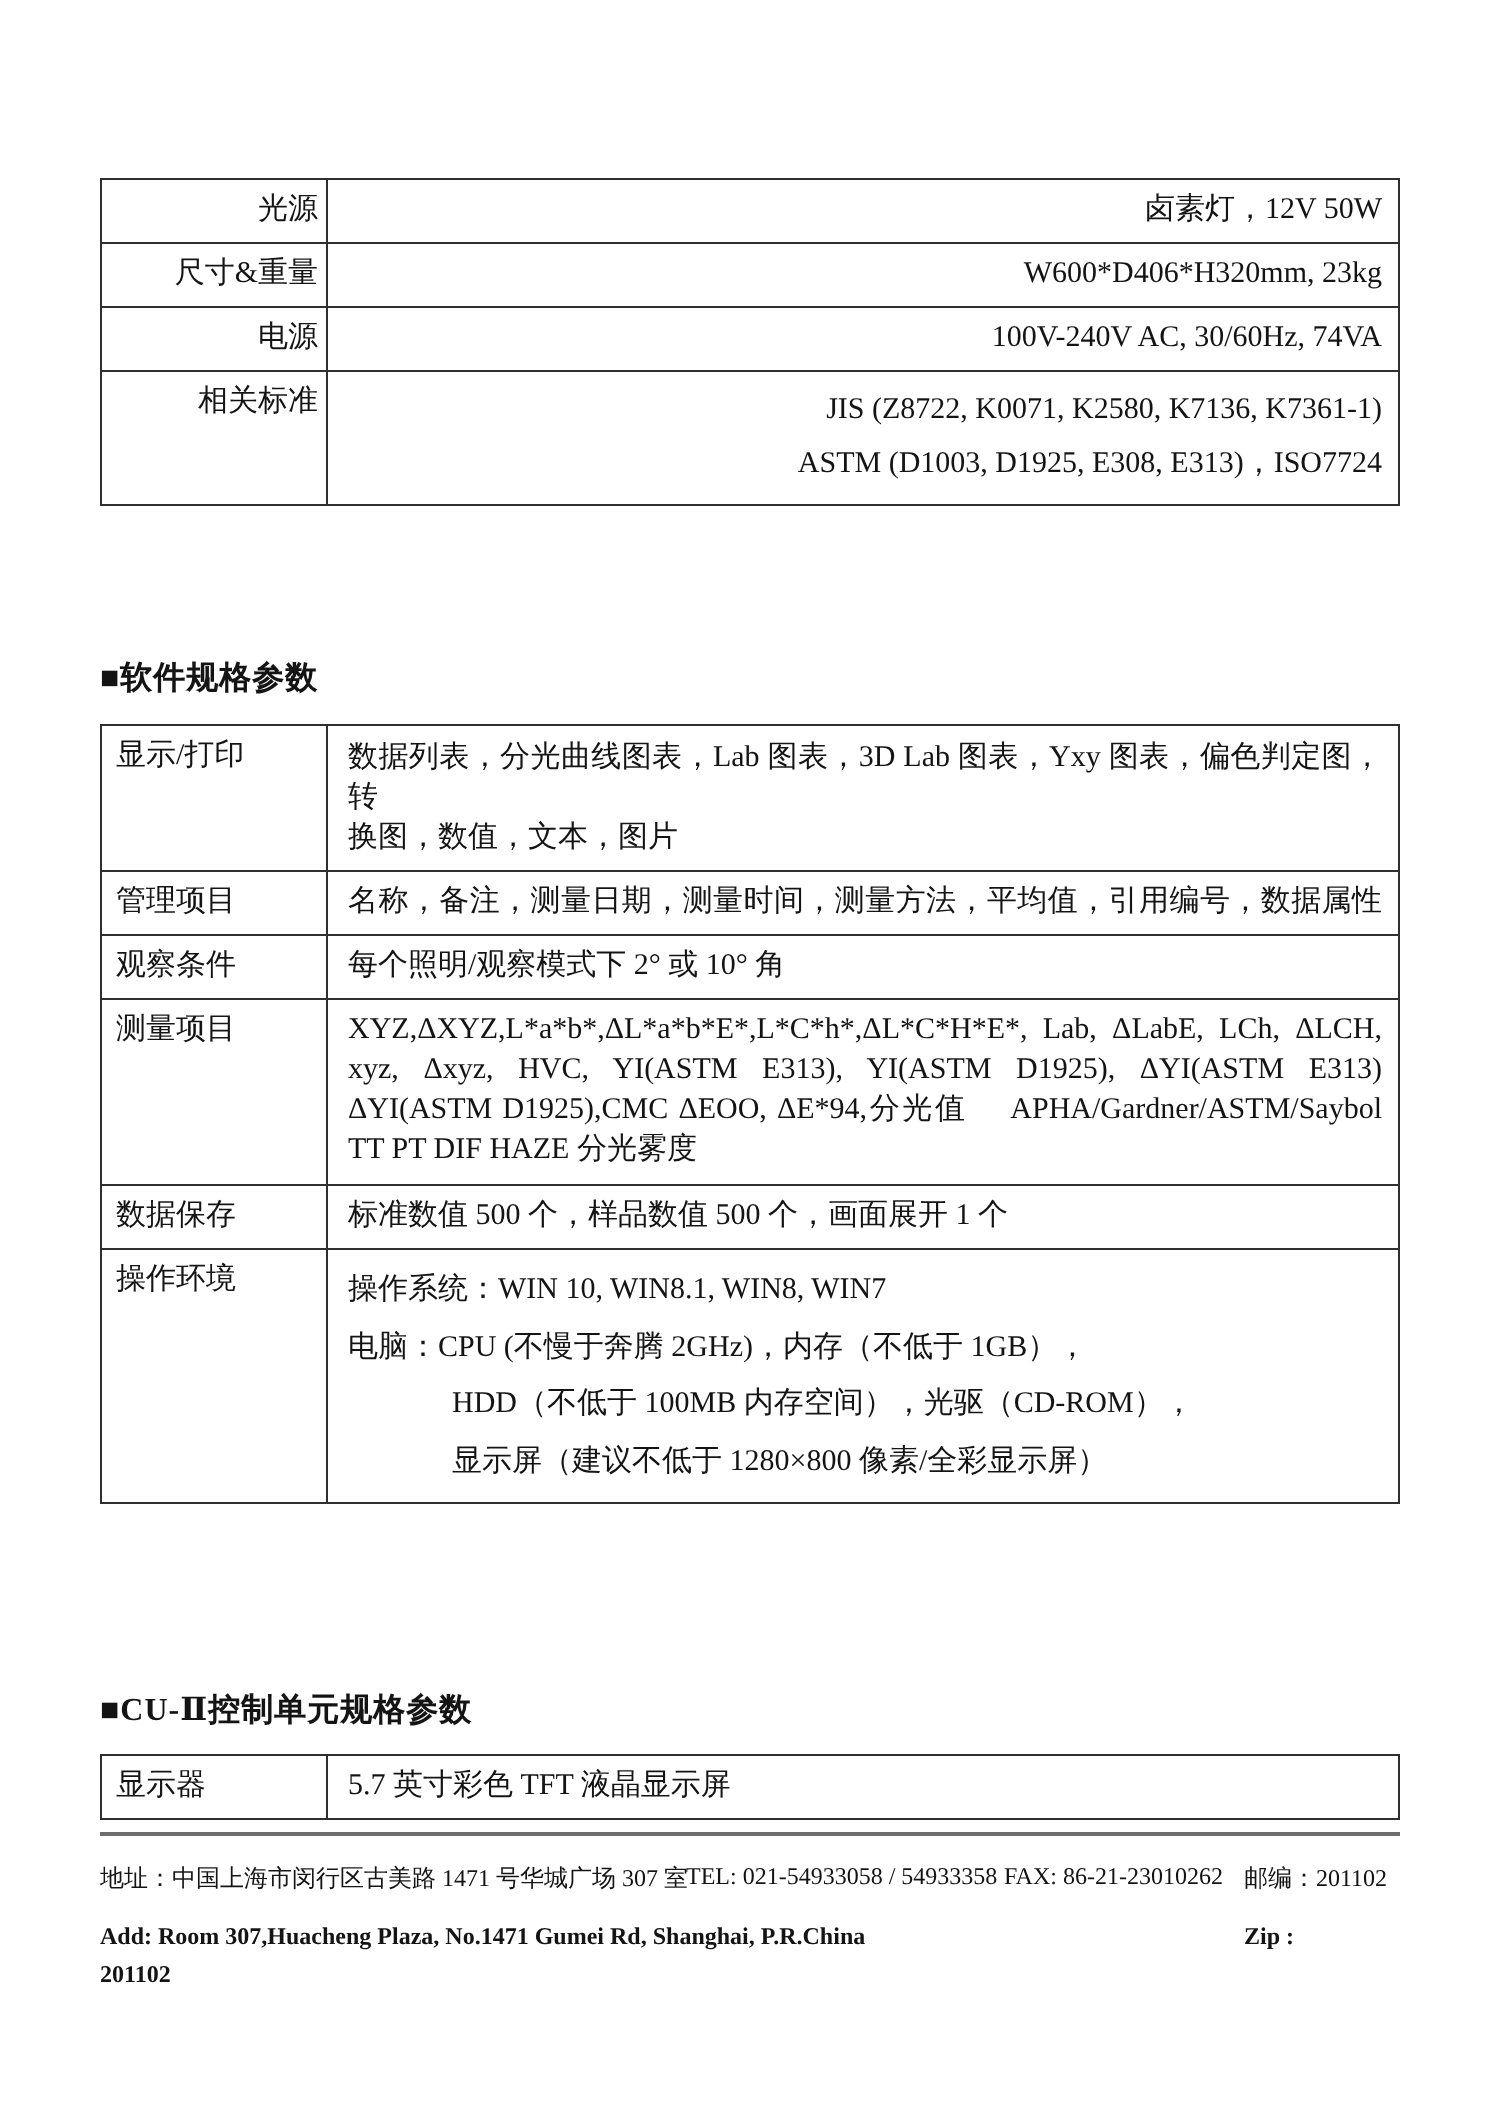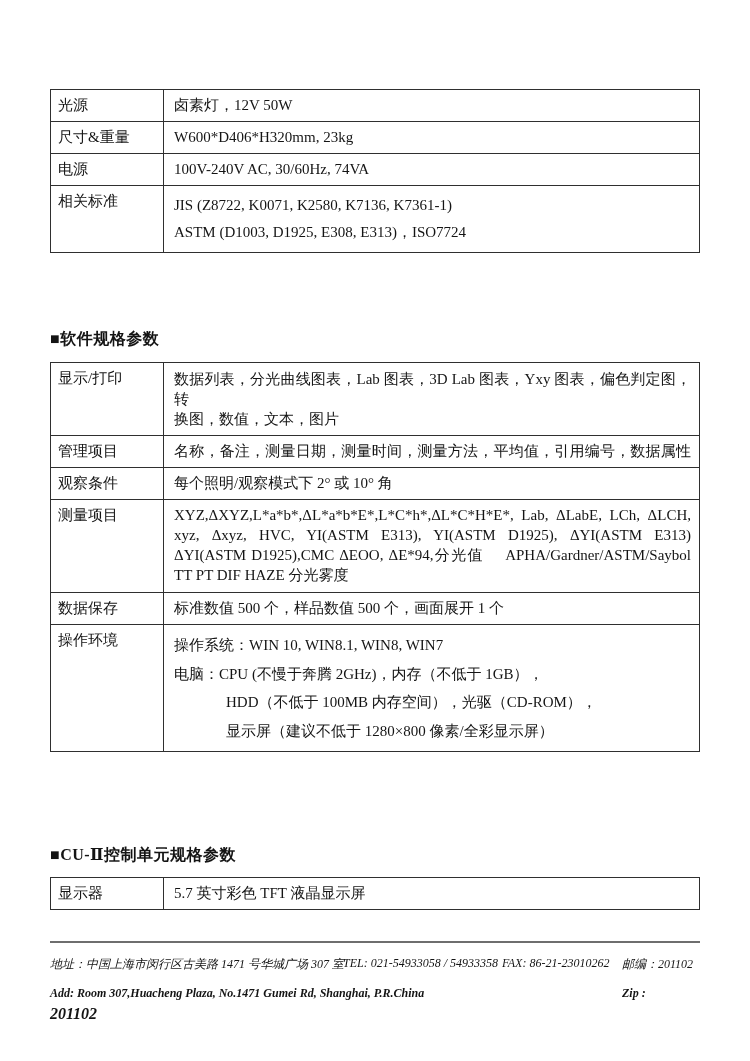--- a/index.html
+++ b/index.html
@@ -31,33 +31,33 @@
   .indent52 { padding-left: 52px; }
 
   
   .sec-title { font-weight: bold; font-size: 16px; letter-spacing: 0.5px; }
 
   
   .footer-rule { border-top: 2px solid #6e6e6e; height: 0; }
   .f-line { position: relative; height: 16px; font-size: 12px; }
   .f-line1 { margin-top: 13px; }
   .f-line2 { margin-top: 14px; font-weight: bold; }
-  .f-line3 { margin-top: 3px; font-weight: bold; font-size: 16px; }
+  .f-line3 { margin-top: 3px; font-weight: bold; font-size: 12px; }
   .f-abs { position: absolute; top: 0; white-space: nowrap; }
   .fx-addr { left: 0; }
   .fx-tel  { left: 293px; text-align: center; }
   .fx-fax  { left: 452px; }
   .fx-zip  { left: 572px; }
 </style>
 </head>
 <body>
 
 <div class="page">
 
-  <div class="block tbl" style="top:89px;">
+  <div class="block tbl" style="top:89px;text-align:right;">
     <div class="trow">
       <div class="tlabel">光源</div>
       <div class="tvalue">卤素灯，12V 50W</div>
     </div>
     <div class="trow">
       <div class="tlabel">尺寸&amp;重量</div>
       <div class="tvalue">W600*D406*H320mm, 23kg</div>
     </div>
     <div class="trow">
       <div class="tlabel">电源</div>
@@ -116,21 +116,21 @@
 
   <div class="block sec-title" style="top:845px;">■CU-Ⅱ控制单元规格参数</div>
 
   <div class="block tbl" style="top:877px;">
     <div class="trow">
       <div class="tlabel">显示器</div>
       <div class="tvalue">5.7 英寸彩色 TFT 液晶显示屏</div>
     </div>
   </div>
 
-  <div class="block" style="top:941px;font-style:italic;">
+  <div class="block" style="top:916px;">
     <div class="footer-rule"></div>
     <div class="f-line f-line1">
       <span class="f-abs fx-addr">地址：中国上海市闵行区古美路 1471 号华城广场 307 室</span>
       <span class="f-abs fx-tel">TEL: 021-54933058 / 54933358</span>
       <span class="f-abs fx-fax">FAX: 86-21-23010262</span>
       <span class="f-abs fx-zip">邮编：201102</span>
     </div>
     <div class="f-line f-line2">
       <span class="f-abs fx-addr">Add:    Room 307,Huacheng Plaza, No.1471 Gumei Rd, Shanghai, P.R.China</span>
       <span class="f-abs fx-zip">Zip :</span>

